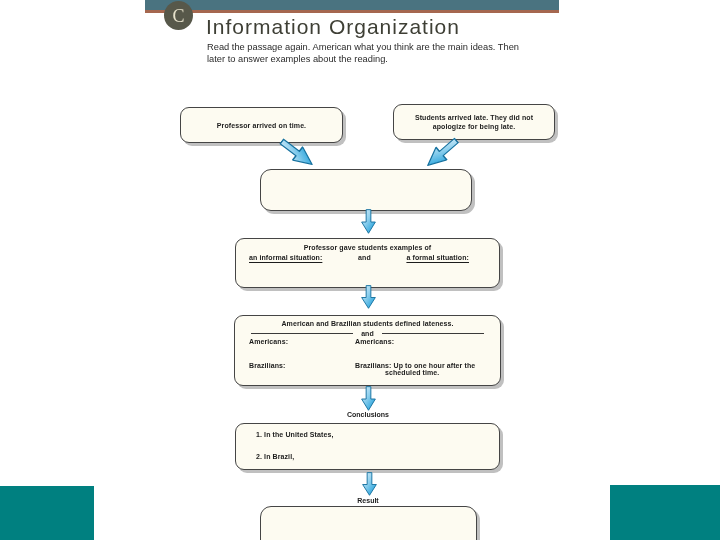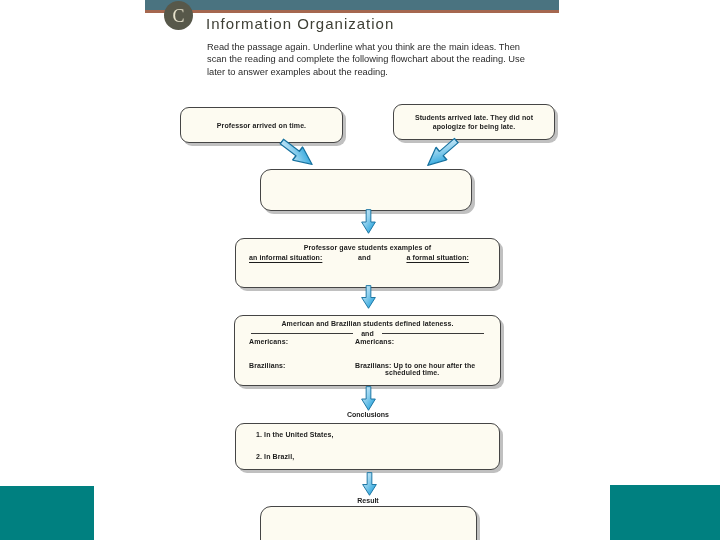--- a/index.html
+++ b/index.html
@@ -6,21 +6,21 @@
   body{
     width:720px;height:540px;position:relative;overflow:hidden;background:#ffffff;
     font-family:"Liberation Sans", sans-serif;
   }
   
   .top-bar{position:absolute;left:145px;top:0;width:414px;height:10px;background:var(--top_bar,#4a7380);}
   .accent-rule{position:absolute;left:145px;top:10px;width:414px;height:3px;background:var(--accent_rule,#a5674f);}
   .badge{position:absolute;left:164px;top:1px;width:29px;height:29px;border-radius:50%;
     background:var(--badge,#57584a);display:flex;align-items:center;justify-content:center;}
   .badge span{font-family:"Liberation Serif", serif;font-size:18px;color:#e6e1cb;line-height:1;}
-  .page-title{position:absolute;left:206px;top:15px;font-size:15px;letter-spacing:1px;
+  .page-title{position:absolute;left:206px;top:15px;font-size:21px;letter-spacing:1px;
     color:#3e3f35;white-space:nowrap;}
   .instructions{position:absolute;left:207px;top:41px;font-size:9.3px;line-height:12.4px;color:#2b2b2b;}
   .instructions div{white-space:nowrap;}
   
   .fbox{position:absolute;background:var(--box_fill,#fdfbf1);border:1.2px solid #454545;
     border-radius:9px;box-shadow:3px 3px 0 rgba(150,150,150,0.6);box-sizing:border-box;}
   .ftext{font-size:7px;font-weight:bold;color:#1c1c1c;letter-spacing:0.1px;}
   .center{text-align:center;}
   .flabel{position:absolute;width:200px;left:268px;text-align:center;font-size:7px;font-weight:bold;color:#1c1c1c;}
   .blank{text-decoration:underline;text-underline-offset:1.5px;}
@@ -46,22 +46,21 @@
 </svg>
 
 <div class="top-bar"></div>
 <div class="accent-rule"></div>
 <div class="badge">
   <span>C</span>
 </div>
 <div class="page-title">Information Organization</div>
 
 <div class="instructions">
-  <div>Read the passage again. Underline what you think are the main ideas. Then</div>
-  <div>scan the reading and complete the following flowchart about the reading. Use</div>
+  <div>Read the passage again. American what you think are the main ideas. Then</div>
   <div>later to answer examples about the reading.</div>
 </div>
 
 <div>
 
   <div class="fbox" style="left:180px;top:107px;width:163px;height:36px;display:flex;align-items:center;justify-content:center;">
     <div class="ftext center">Professor arrived on time.</div>
   </div>
 
   <div class="fbox" style="left:393px;top:104px;width:162px;height:36px;display:flex;flex-direction:column;align-items:center;justify-content:center;line-height:9px;">

